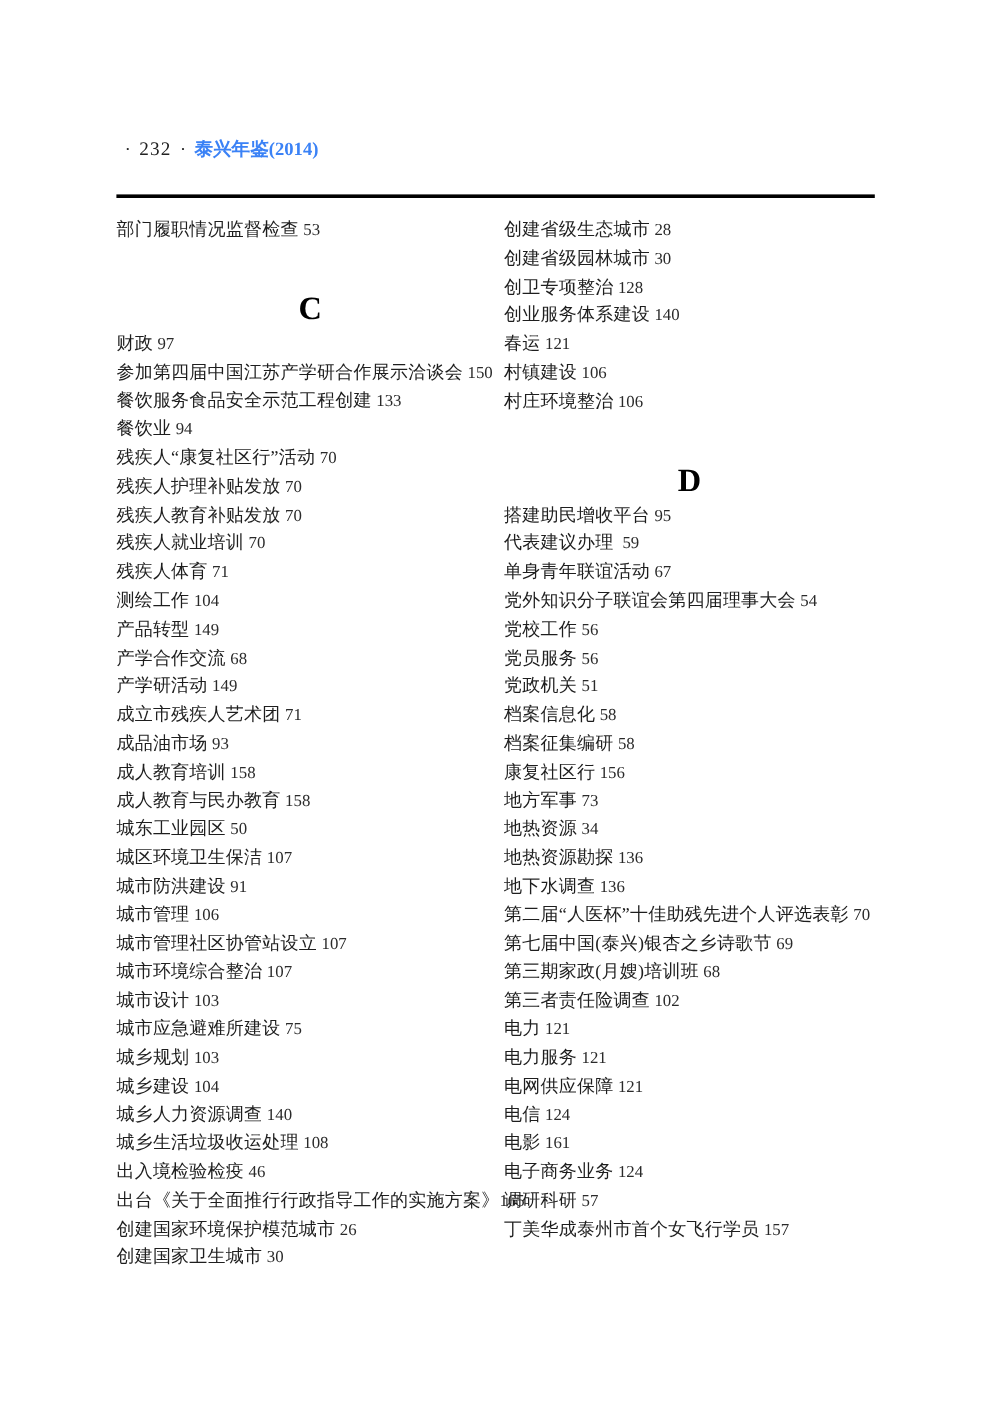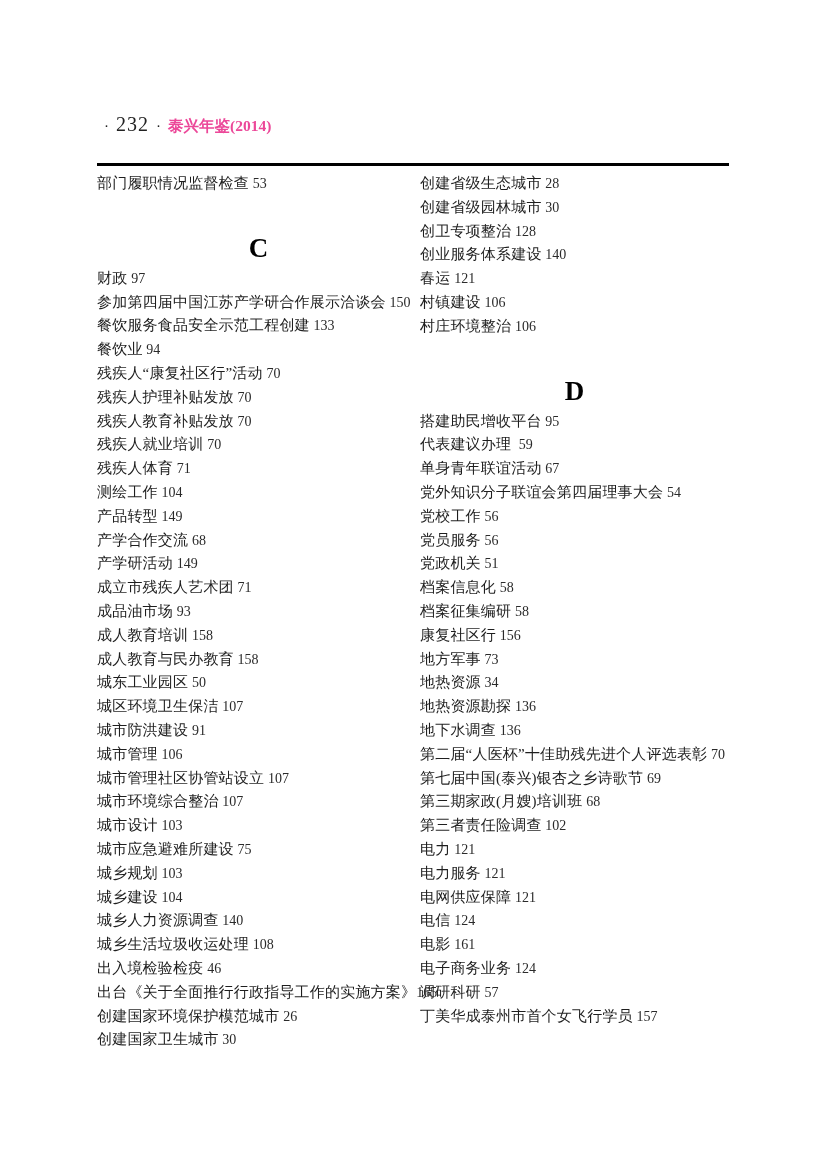--- a/index.html
+++ b/index.html
@@ -23,36 +23,36 @@
     font-size: 15.5px;
     line-height: 21px;
     white-space: pre;
     color: #222222;
   }
   .page-header .dot {
     font-size: 15px;
     margin: 0 7px;
   }
   .page-header .page-num {
-    font-size: 20px;
+    font-size: 16px;
     letter-spacing: 1px;
   }
   .page-header .book-title {
     font-weight: bold;
-    color: #ec4899;
+    color: #3b82f6;
     text-align: right;
   }
   .header-rule {
     height: 3px;
     background: #000000;
     margin-top: 5px;
   }
   .columns {
     display: flex;
-    margin-top: 6px;
+    margin-top: 16px;
   }
   .col-left {
     width: 323px;
     flex: 0 0 323px;
   }
   .col-right {
     flex: 1 1 auto;
   }
   .entry {
     height: 23.8px;

